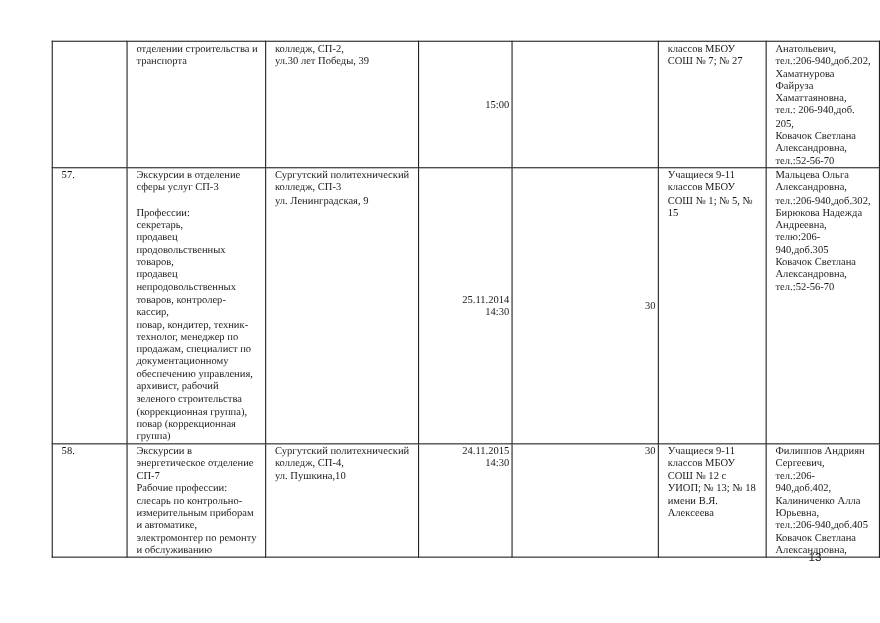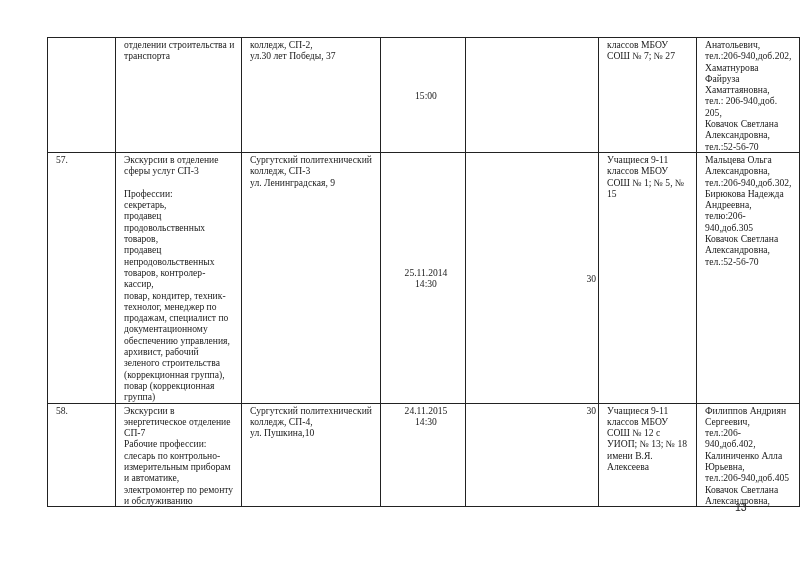--- a/index.html
+++ b/index.html
@@ -4,21 +4,21 @@
 <style>
   html, body { margin:0; padding:0; background:#ffffff; }
   body { width:800px; height:566px; position:relative; overflow:hidden;
          font-family:"Liberation Serif", "DejaVu Serif", serif; color:#1a1a1a; }
   .tbl { position:absolute; left:47px; top:37px; border-collapse:collapse; table-layout:fixed; }
   .tbl td { border:1.3px solid #222; vertical-align:top; font-size:9.6px; line-height:11.3px;
             padding:1px 2px 0 8px; white-space:pre-line; overflow:hidden; }
   .c-num { width:55px; padding-right:4px !important; }
   .c-name { width:115px; }
   .c-place { width:128px; }
-  .c-date { width:74px; text-align:center; }
+  .c-date { width:74px; text-align:right; }
   .c-count { width:122px; text-align:right; }
   .c-part { width:87px; }
   .c-resp { width:92px;margin-top:30px; }
   .r1 { height:113px; }
   .r2 { height:241px; }
   .r3 { height:97px; }
   .vmid { vertical-align:middle !important; }
   .page-num { position:absolute; left:735px; top:501px; font-family:"Liberation Sans", sans-serif;
               font-size:10.5px; color:#222; }
 </style>
@@ -34,21 +34,21 @@
       <col style="width:127px">
       <col style="width:92px">
       <col style="width:97px">
   </colgroup>
   <tbody>
       <tr class="r1">
     <td class="c-num"></td>
     <td class="c-name">отделении строительства и
 транспорта</td>
     <td class="c-place"> колледж, СП-2,
-ул.30 лет Победы, 37</td>
+ул.30 лет Победы, 39</td>
     <td class="c-date vmid">15:00</td>
     <td class="c-count vmid"></td>
     <td class="c-part">классов МБОУ
 СОШ № 7; № 27</td>
     <td class="c-resp">Анатольевич,
 тел.:206-940,доб.202,
 Хаматнурова
 Файруза
 Хаматтаяновна,
 тел.: 206-940,доб.

